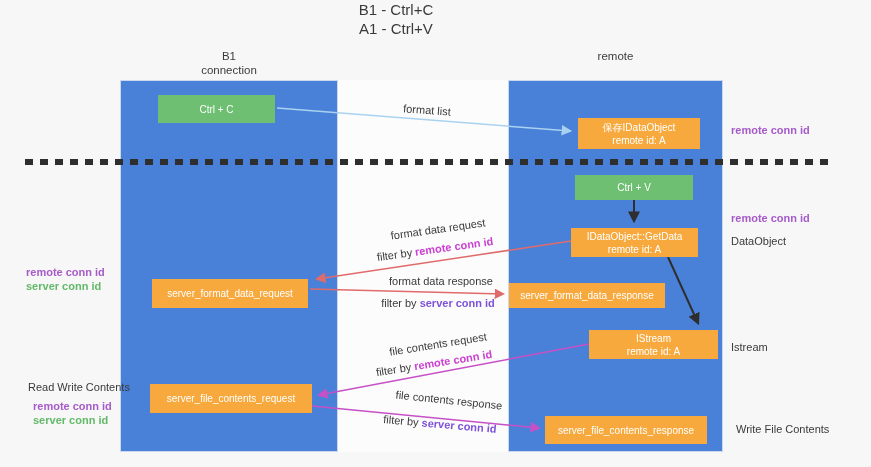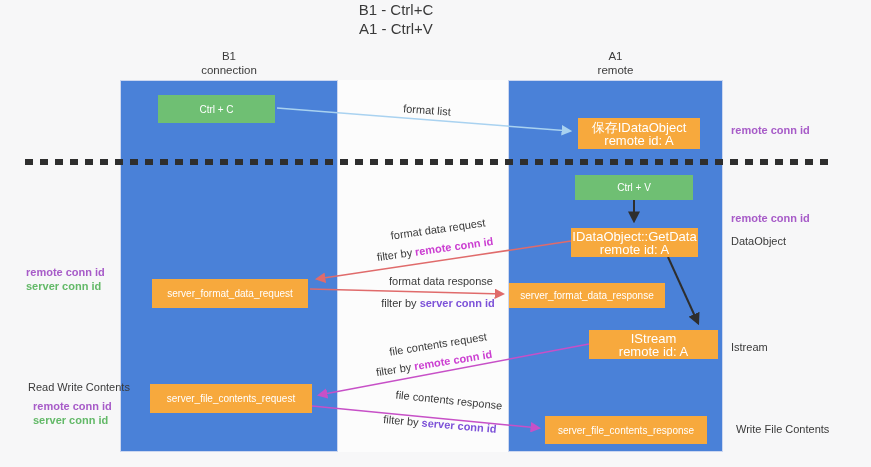--- a/index.html
+++ b/index.html
@@ -35,21 +35,21 @@
     background:repeating-linear-gradient(90deg,#2e2e2e 0 8px,transparent 8px 15px);
     z-index:6;
   }
   svg.arrows{position:absolute;left:0;top:0;z-index:3;pointer-events:none;}
   .box{
     position:absolute;display:flex;flex-direction:column;
     align-items:center;justify-content:center;
     color:#fff;font-size:10px;line-height:13px;text-align:center;
     z-index:4;box-sizing:border-box;
   }
-  .box.small{font-size:13px;}
+  .box.small{font-size:10px;}
   .green{background:#6fbf73;}
   .orange{background:#f7a93d;}
   .mid-label{
     position:absolute;white-space:nowrap;font-size:11px;color:#3a3a3a;
     transform:translate(-50%,-50%);z-index:5;
   }
   .rot-n8{transform:translate(-50%,-50%) rotate(-8deg);}
   .rot-n9{transform:translate(-50%,-50%) rotate(-9deg);}
   .rot-p4{transform:translate(-50%,-50%) rotate(4deg);}
   .rot-p6{transform:translate(-50%,-50%) rotate(6deg);}
@@ -71,21 +71,20 @@
   <div class="title">
     <div>B1 - Ctrl+C</div>
     <div>A1 - Ctrl+V</div>
   </div>
 
   <div class="col-header" style="left:120px;width:218px;">
     <div>B1</div>
     <div>connection</div>
   </div>
   <div class="col-header" style="left:508px;width:215px;">
-    <div>A1</div>
     <div>remote</div>
   </div>
 
   <div class="col-gap"></div>
 
   <div class="col" style="left:120px;width:216px;"></div>
   <div class="col" style="left:508px;width:213px;"></div>
 
   <div class="dashes"></div>
 

